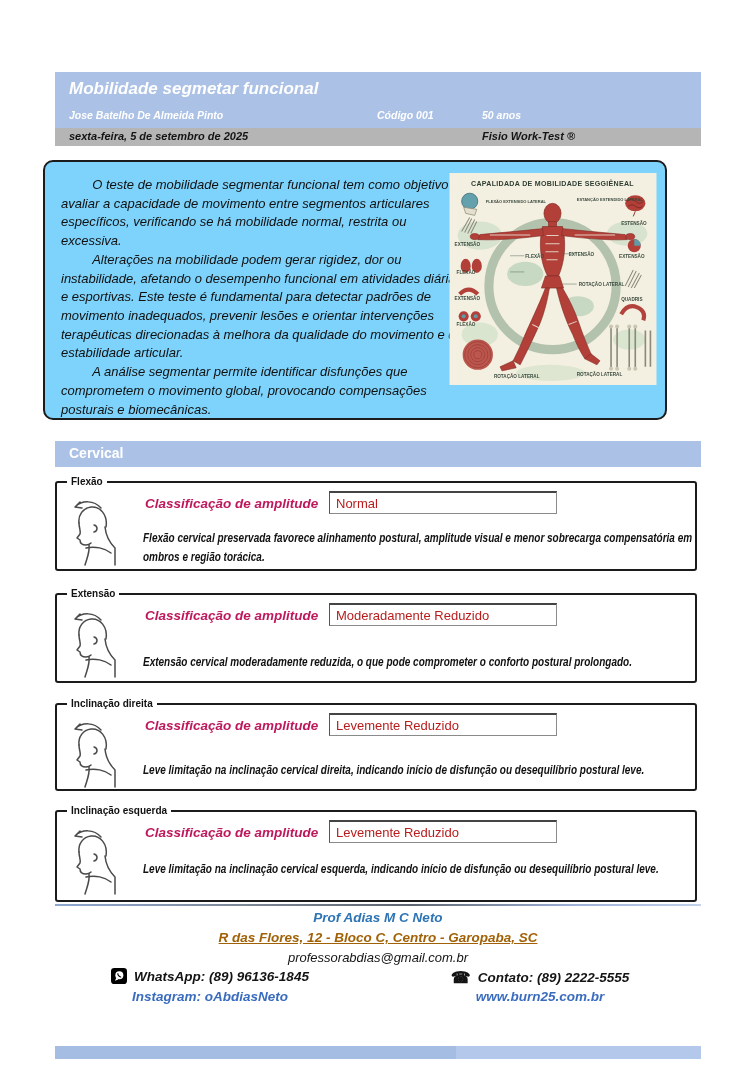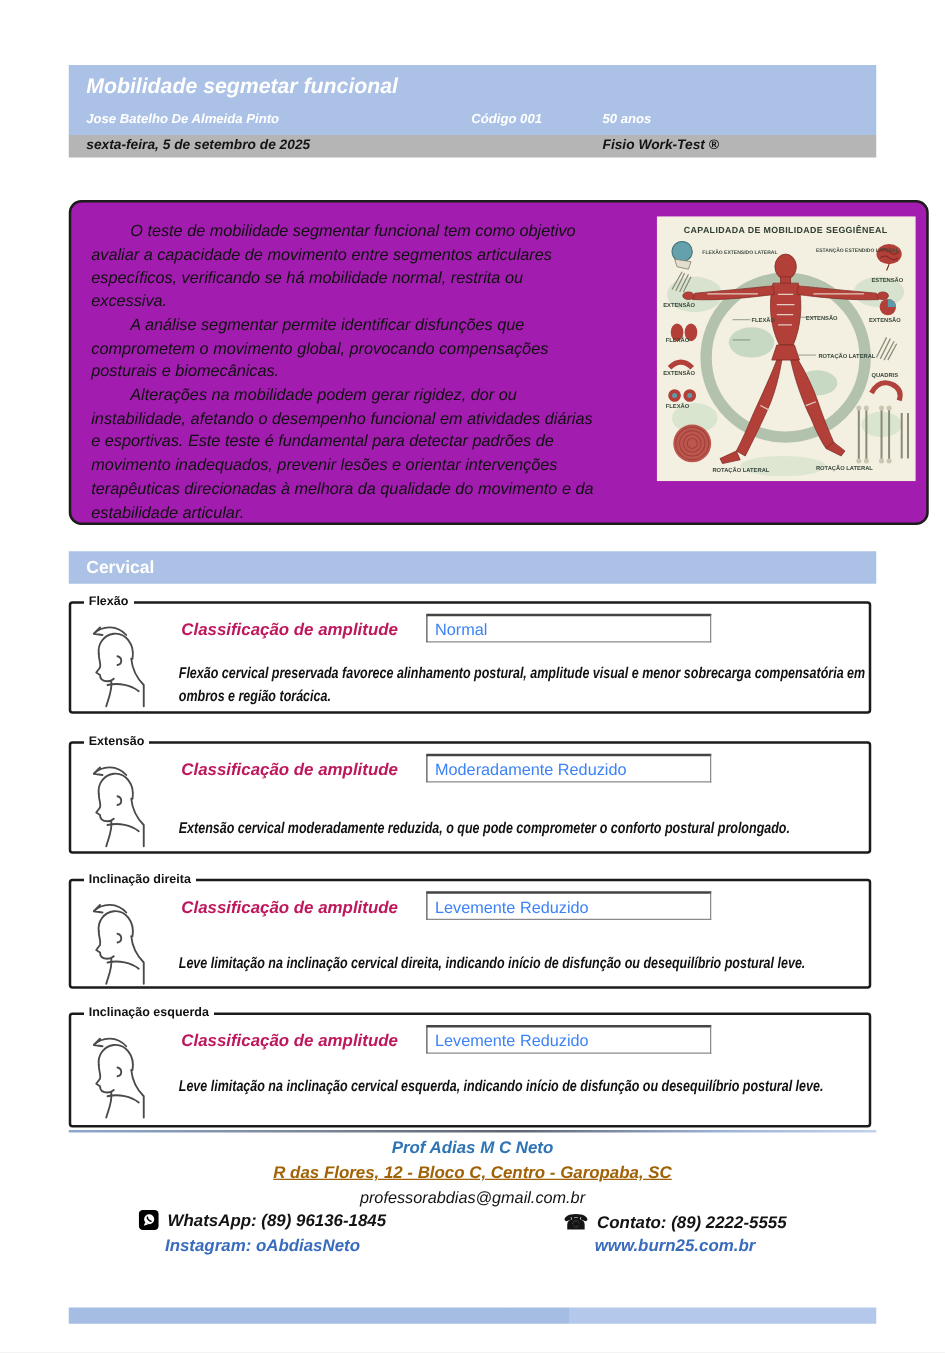--- a/index.html
+++ b/index.html
@@ -1,52 +1,52 @@
 <!DOCTYPE html>
 <html><head>
 <meta charset="utf-8">
 <style>
   html,body{margin:0;padding:0;background:#e9e9e9;}
   .page{position:relative;width:756px;height:1082px;background:#fff;margin:0 auto;
         font-family:"Liberation Sans",sans-serif;overflow:hidden;}
 
   
-  .hdr{position:absolute;left:55px;top:52px;width:646px;height:76px;}
+  .hdr{position:absolute;left:55px;top:72px;width:646px;height:76px;}
   .hdr-blue{position:absolute;left:0;top:0;width:100%;height:56px;background:#abc1e5;}
   .hdr-title{position:absolute;left:14px;top:7px;color:#fff;font-size:17px;font-weight:bold;font-style:italic;}
   .hdr-sub{position:absolute;top:37px;color:#fff;font-size:10.5px;font-weight:bold;font-style:italic;}
   .hdr-name{left:14px;} .hdr-code{left:322px;} .hdr-age{left:427px;}
   .hdr-gray{position:absolute;left:0;top:56px;width:100%;height:18px;background:#b5b5b5;}
   .hdr-gray span{position:absolute;top:2px;color:#141414;font-size:11px;font-weight:bold;font-style:italic;}
   .hdr-date{left:14px;} .hdr-product{left:427px;text-align:center;}
   .logo{position:absolute;left:522px;top:1px;width:120px;height:54px;background:#fff;
         border:3px solid #4b4b4b;box-sizing:border-box;}
 
   
-  .intro{position:absolute;left:55px;top:160px;width:688px;height:260px;border:2px solid #1c1c1c;
-         border-radius:10px;box-sizing:border-box;background:#a21caf;}
+  .intro{position:absolute;left:43px;top:160px;width:624px;height:260px;border:2px solid #1c1c1c;
+         border-radius:10px;box-sizing:border-box;background:#7dd3fc;}
   .intro-text{position:absolute;left:16px;top:14px;width:408px;font-size:13px;font-style:italic;
               color:#101010;line-height:1.44;}
   .intro-text p{margin:0;text-indent:2.4em;}
   .anatomy{position:absolute;right:8px;top:11px;width:208px;height:212px;}
 
   
   .sectionbar{position:absolute;left:55px;top:441px;width:646px;height:26px;background:#abc1e5;}
   .sectionbar span{position:absolute;left:14px;top:4px;color:#fff;font-size:14px;font-weight:bold;}
 
   
   fieldset.box{position:absolute;left:55px;width:642px;margin:0;padding:0;background:#fff;
                border:2px solid #1b1b1b;border-radius:3px;box-sizing:border-box;}
   fieldset.box legend{margin-left:10px;padding:0 4px;font-size:10px;font-weight:bold;color:#111;}
   .b1{top:476px;height:95px;} .b2{top:588px;height:95px;} .b3{top:698px;height:93px;} .b4{top:805px;height:97px;}
   .headicon{position:absolute;left:6px;top:8px;width:56px;height:72px;}
   .clabel{position:absolute;left:88px;top:9px;font-size:13.5px;font-weight:bold;font-style:italic;color:#be185d;}
-  .vinput{position:absolute;left:284px;top:4px;width:228px;height:23px;box-sizing:border-box;
+  .vinput{position:absolute;left:272px;top:4px;width:228px;height:23px;box-sizing:border-box;
           border:1px solid #8a8a8a;border-top:2px solid #444;border-left:1px solid #555;
-          font-family:"Liberation Sans",sans-serif;font-size:13px;padding:0 6px;color:#3b82f6;background:#fff;}
+          font-family:"Liberation Sans",sans-serif;font-size:13px;padding:0 6px;color:#b91c1c;background:#fff;}
   .desc{position:absolute;left:86px;width:690px;transform:scaleX(0.8);transform-origin:0 0;
         font-size:12.5px;font-weight:bold;font-style:italic;color:#111;line-height:1.5;}
   .b1 .desc{top:42px;} .b2 .desc{top:54px;} .b3 .desc{top:52px;} .b4 .desc{top:44px;}
 
   
   .divider{position:absolute;left:55px;top:904px;width:646px;height:2px;
            background:linear-gradient(90deg,#8fa8d0 0%,#7c8796 30%,#5d6570 55%,#9db1d6 80%,#c2d2ec 100%);}
   .frow{position:absolute;left:55px;width:646px;text-align:center;}
   .f1{top:910px;color:#2e74b5;font-size:13.5px;font-weight:bold;font-style:italic;}
   .f2{top:930px;color:#a16207;font-size:13.5px;font-weight:bold;font-style:italic;text-decoration:underline;}
@@ -76,22 +76,22 @@
     </div>
     <div class="hdr-gray">
       <span class="hdr-date">sexta-feira, 5 de setembro de 2025</span>
       <span class="hdr-product">Fisio Work-Test ®</span>
     </div>
   </div>
 
   <div class="intro">
     <div class="intro-text">
       <p>O teste de mobilidade segmentar funcional tem como objetivo avaliar a capacidade de movimento entre segmentos articulares específicos, verificando se há mobilidade normal, restrita ou excessiva.</p>
+      <p>Alterações na mobilidade podem gerar rigidez, dor ou instabilidade, afetando o desempenho funcional em atividades diárias e esportivas. Este teste é fundamental para detectar padrões de movimento inadequados, prevenir lesões e orientar intervenções terapêuticas direcionadas à melhora da qualidade do movimento e da estabilidade articular.</p>
       <p>A análise segmentar permite identificar disfunções que comprometem o movimento global, provocando compensações posturais e biomecânicas.</p>
-      <p>Alterações na mobilidade podem gerar rigidez, dor ou instabilidade, afetando o desempenho funcional em atividades diárias e esportivas. Este teste é fundamental para detectar padrões de movimento inadequados, prevenir lesões e orientar intervenções terapêuticas direcionadas à melhora da qualidade do movimento e da estabilidade articular.</p>
     </div>
     <svg class="anatomy" viewBox="0 0 205 210">
       <rect width="205" height="210" fill="#f4f0e1"></rect>
       <ellipse cx="30" cy="62" rx="22" ry="14" fill="#cfdfc8" opacity="0.75"></ellipse>
       <ellipse cx="176" cy="60" rx="20" ry="12" fill="#cfdfc8" opacity="0.75"></ellipse>
       <ellipse cx="30" cy="160" rx="18" ry="12" fill="#cfdfc8" opacity="0.7"></ellipse>
       <ellipse cx="178" cy="165" rx="16" ry="10" fill="#cfdfc8" opacity="0.7"></ellipse>
       <ellipse cx="100" cy="198" rx="34" ry="8" fill="#cfdfc8" opacity="0.6"></ellipse>
       <circle cx="102" cy="112" r="63" fill="none" stroke="#7d9c82" stroke-width="9" opacity="0.55"></circle>
       <ellipse cx="75" cy="100" rx="18" ry="12" fill="#bcd3ba" opacity="0.8"></ellipse>

